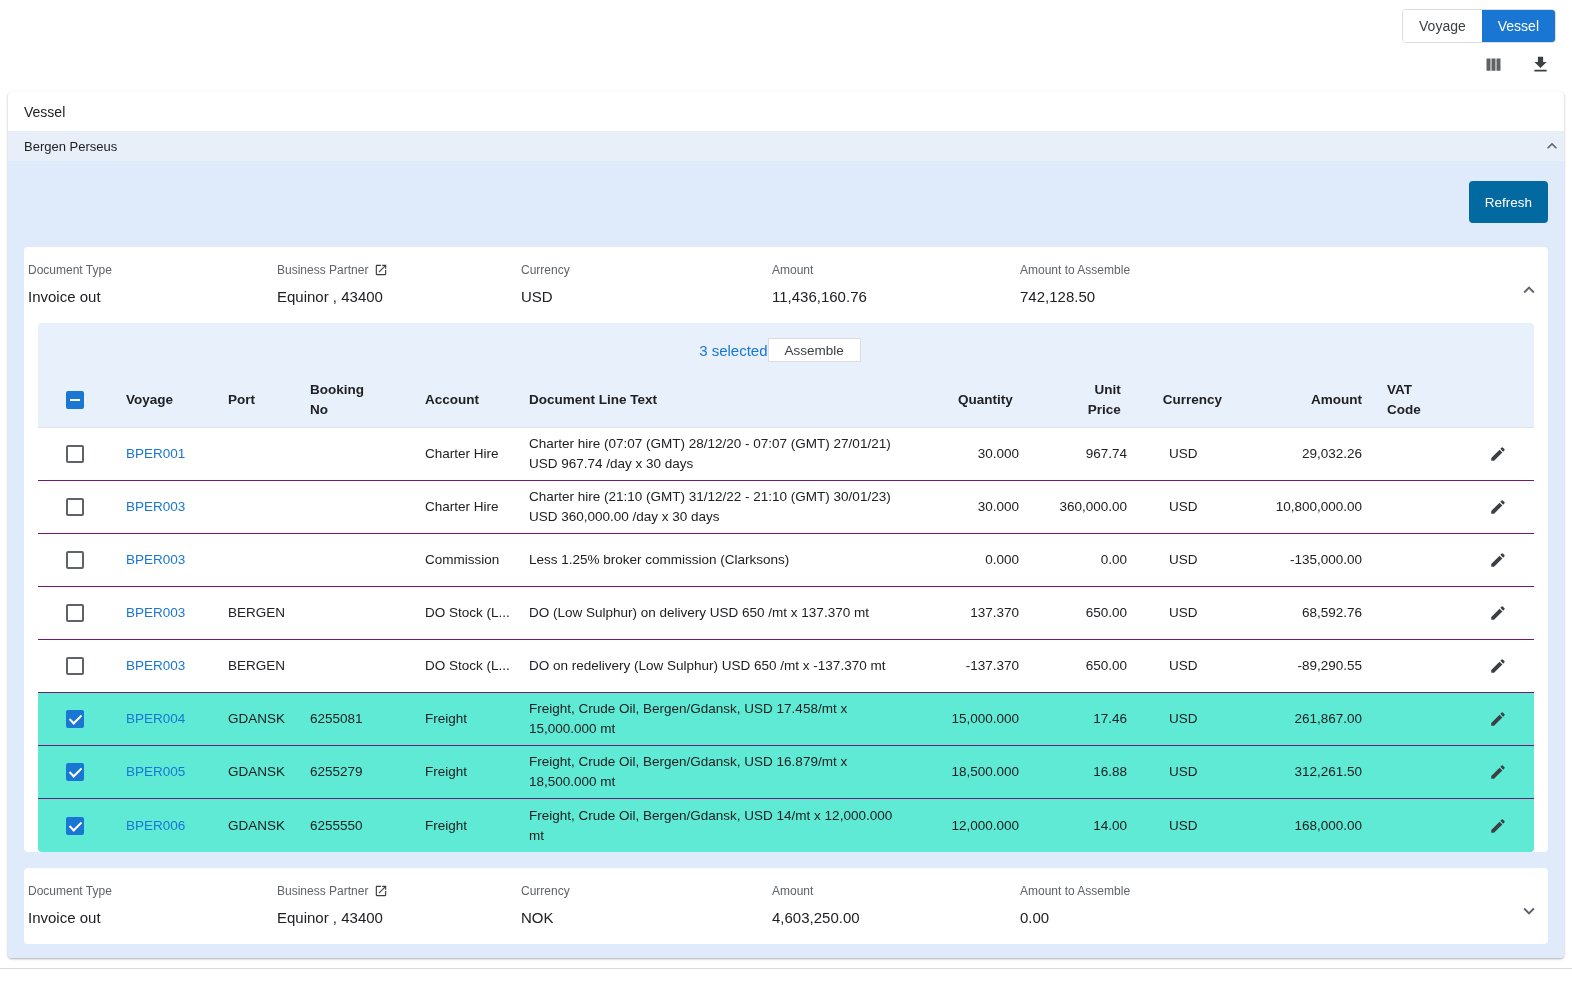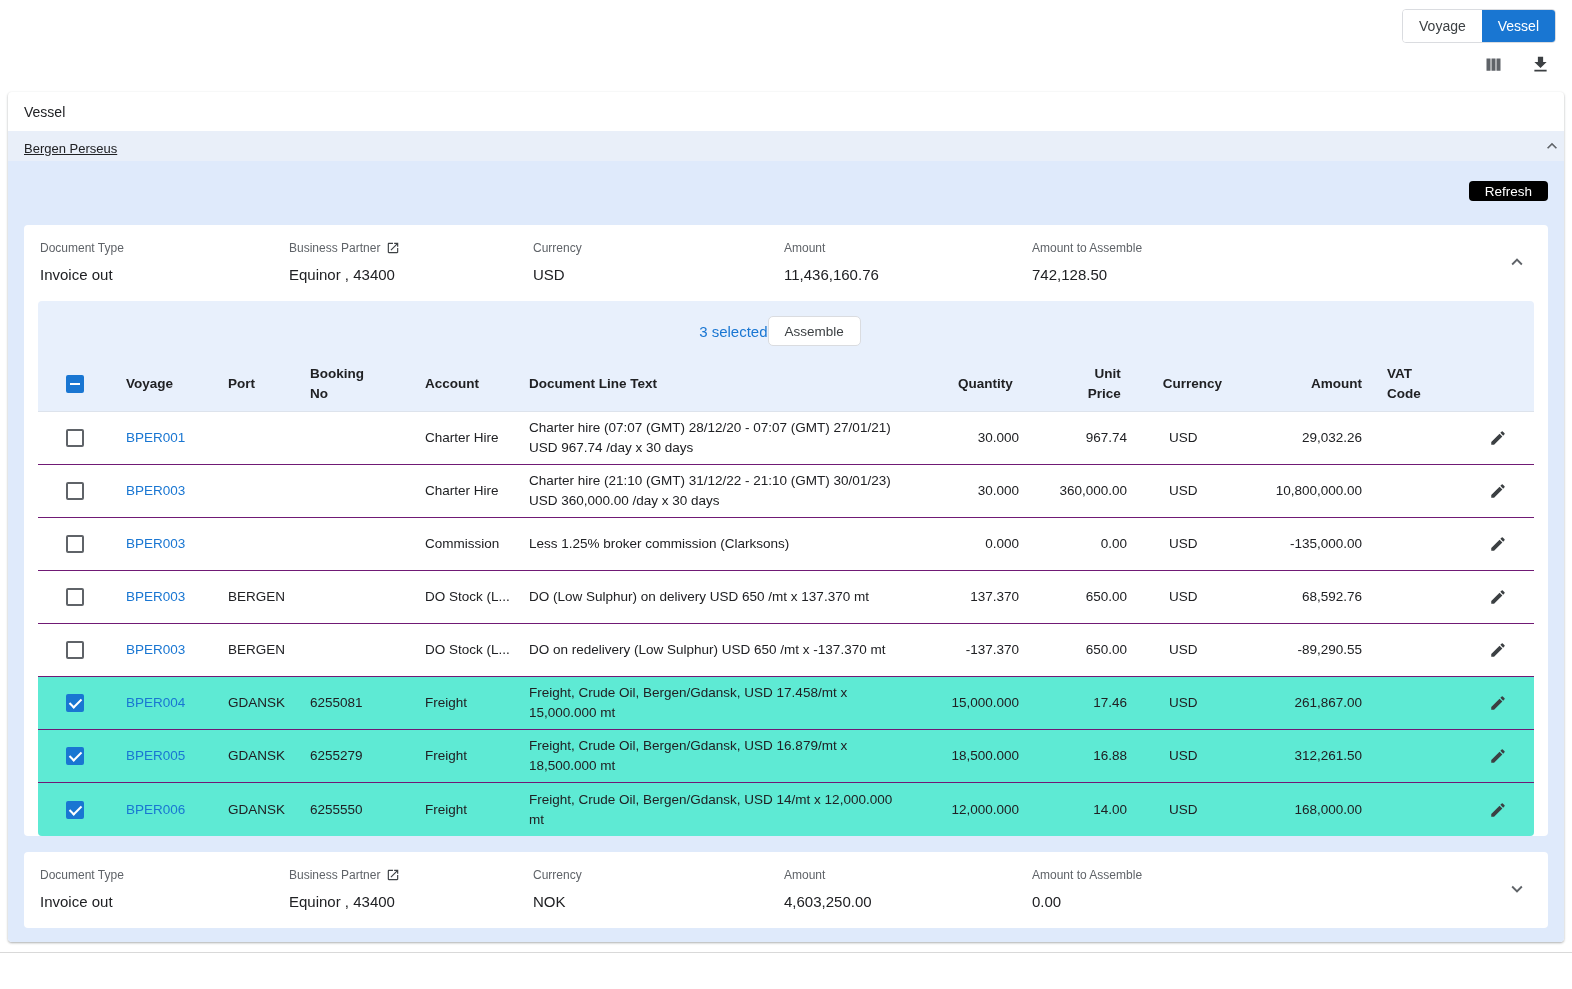--- a/index.html
+++ b/index.html
@@ -14,40 +14,40 @@
   .toggle-btn.selected { background: #1976d2; color: #fff; }
 
   .icon-row { display: flex; justify-content: flex-end; align-items: center; gap: 20px; padding: 8px 18px 4px; }
   .icon-btn { background: none; border: none; padding: 3px; cursor: pointer; display: flex; align-items: center; justify-content: center; }
 
   
   .main-card { margin: 10px 8px 0; border-radius: 4px; background: #fff;
     box-shadow: 0 1px 2px rgba(60,64,67,.3), 0 1px 3px rgba(60,64,67,.15); overflow: hidden; }
   .card-title { padding: 12px 16px 11px; font-size: 14px; color: #202124; }
   .group-header { background: #e9eff9; padding: 5px 2px 5px 16px; display: flex; justify-content: space-between;
-    align-items: flex-end; font-size: 13px; min-height: 28px; cursor: pointer; text-decoration: underline; }
+    align-items: center; font-size: 13px; min-height: 28px; cursor: pointer; }
   .section { background: #dfeafb; padding: 20px 16px 14px; }
 
   .refresh-row { display: flex; justify-content: flex-end; }
-  .btn-primary { background: #000000; color: #fff; border: none; border-radius: 4px; height: 20px;
+  .btn-primary { background: #0369a1; color: #fff; border: none; border-radius: 4px; height: 42px;
     padding: 0 16px; font-size: 13.5px; cursor: pointer; font-family: inherit; }
 
   .doc-card { background: #fff; border-radius: 4px; margin-top: 24px; }
-  .fields-row { display: flex; align-items: center; padding: 16px 16px 18px; }
+  .fields-row { display: flex; align-items: flex-end; padding: 16px 4px 18px; }
   .field { padding-right: 10px; }
   .f-doc { width: 249px; } .f-bp { width: 244px; } .f-cur { width: 251px; } .f-amt { width: 248px; } .f-ata { flex: 1; }
   .field-label { font-size: 12px; color: #5f6368; display: flex; align-items: center; gap: 6px; }
   .field-value { font-size: 15px; color: #202124; margin-top: 11px; }
   .chev-btn { margin-left: auto; background: none; border: none; cursor: pointer; padding: 4px; display: flex; }
 
   
   .inner-panel { background: #e8f0fc; border-radius: 4px; margin: 0 14px 14px; overflow: hidden; }
   .panel-toolbar { display: flex; justify-content: center; align-items: center; padding: 15px 30px 11px 18px; }
   .selected-count { color: #1976d2; font-size: 15px; }
-  .btn-outlined { background: #fff; border: 1px solid #dadce0; border-radius: 5px; height: 30px; padding: 0 16px;
+  .btn-outlined { background: #fff; border: 1px solid #dadce0; border-radius: 0; height: 24px; padding: 0 16px;
     font-size: 13.5px; color: #3c4043; cursor: pointer; font-family: inherit; }
 
   
   .tbl { width: 100%; }
   .tr { display: flex; align-items: center; min-height: 53px; border-bottom: 1px solid #701a75; }
   .tr-head { min-height: 55px; font-weight: 700; border-bottom: 1px solid #dde3ec; }
   .tr-body { background: #fff; }
   .tr-body.is-checked { background: #5eead4; }
   .tbl .tr:last-child { border-bottom: none; }
   .td { font-size: 13.5px; line-height: 1.45; padding-top: 6px; padding-bottom: 6px; }

